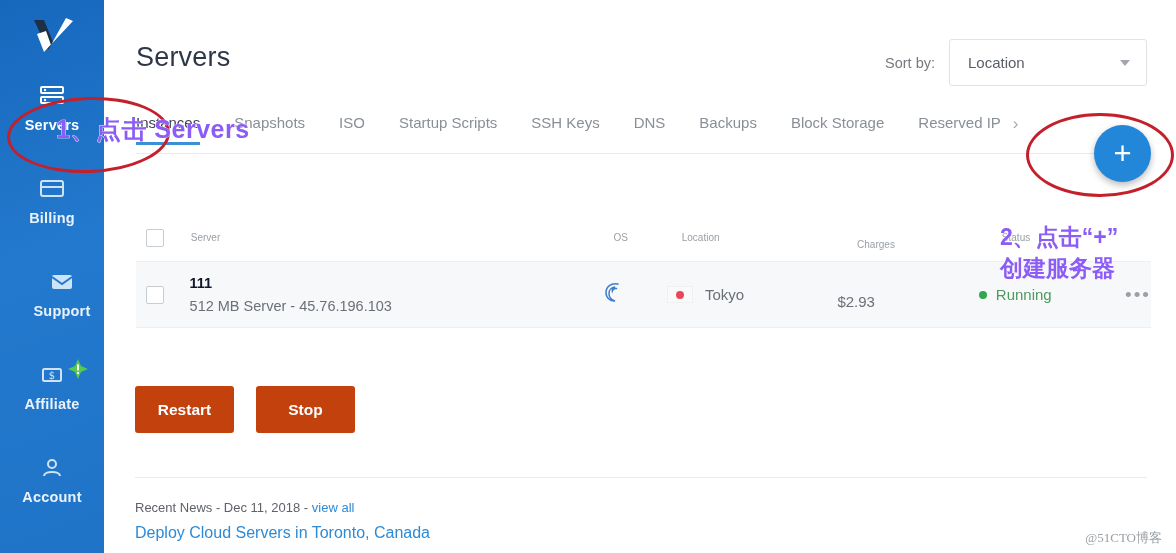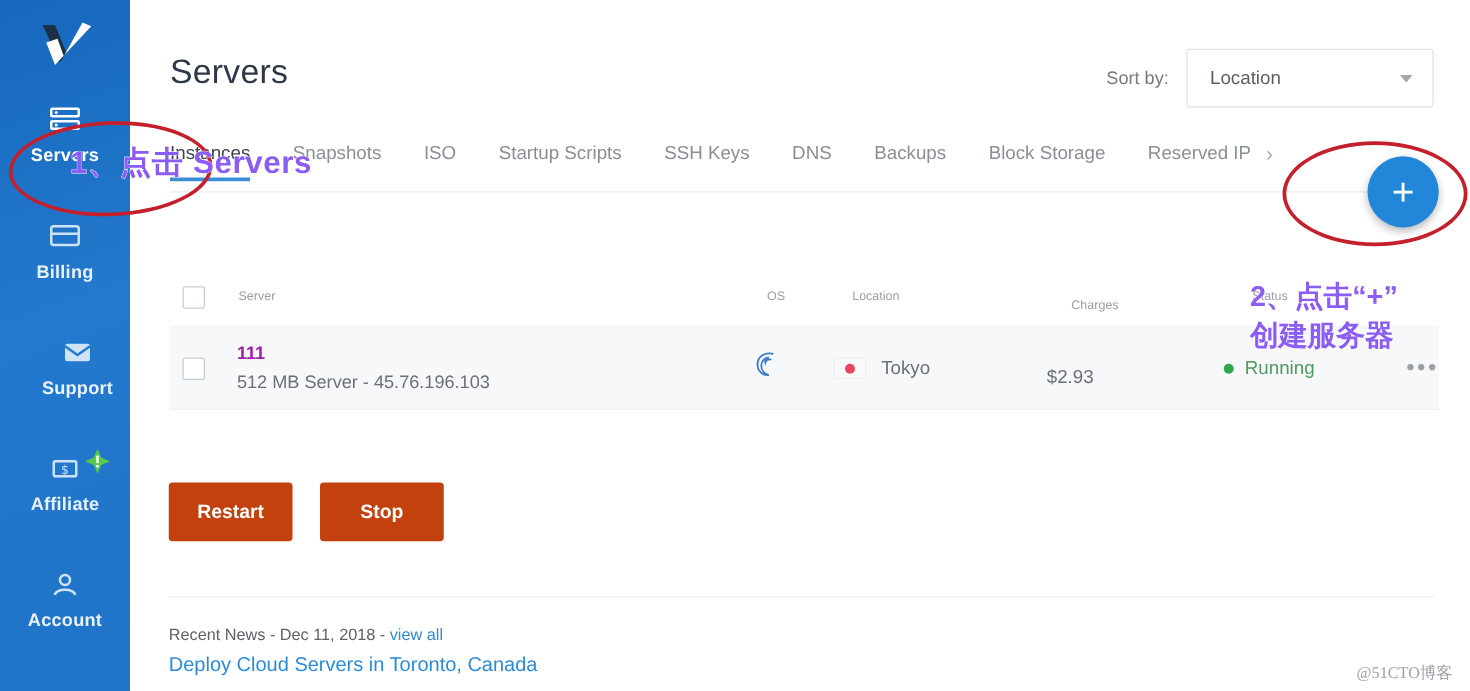--- a/index.html
+++ b/index.html
@@ -152,21 +152,21 @@
   .c-loc { width: 180px; display: flex; align-items: center; gap: 12px;}
   .c-charges { width: 124px; margin-top: 14px; }
   .c-status { width: 110px; display: flex; align-items: center; gap: 9px; margin-left: 24px;}
   .c-more { flex: 1; display: flex; justify-content: flex-start; padding-left: 42px;}
   .th { font-size: 10px; color: #9aa0a6; }
   .checkbox {
     width: 18px; height: 18px;
     border: 1.5px solid #c7ccd3; border-radius: 2px; background: #fff;
     cursor: pointer;
   }
-  .srv-name { font-size: 14.5px; color: #a21caf; font-weight: bold; }
+  .srv-name { font-size: 14.5px; color: #0f172a; font-weight: bold; }
   .srv-sub { font-size: 14.5px; color: #6b7078; margin-top: 7px; }
   .flag {
     width: 26px; height: 17px; background: #fafafa;
     border: 1px solid #f0f0f0;
     display: flex; align-items: center; justify-content: center;
   }
   .flag .dot { width: 8px; height: 8px; border-radius: 50%; background: #e8485c; }
   .loc-txt { font-size: 15px; color: #6b7078; }
   .charges-txt { font-size: 15px; color: #6b7078; }
   .status-dot { width: 8px; height: 8px; border-radius: 50%; background: #2fa84f; }

